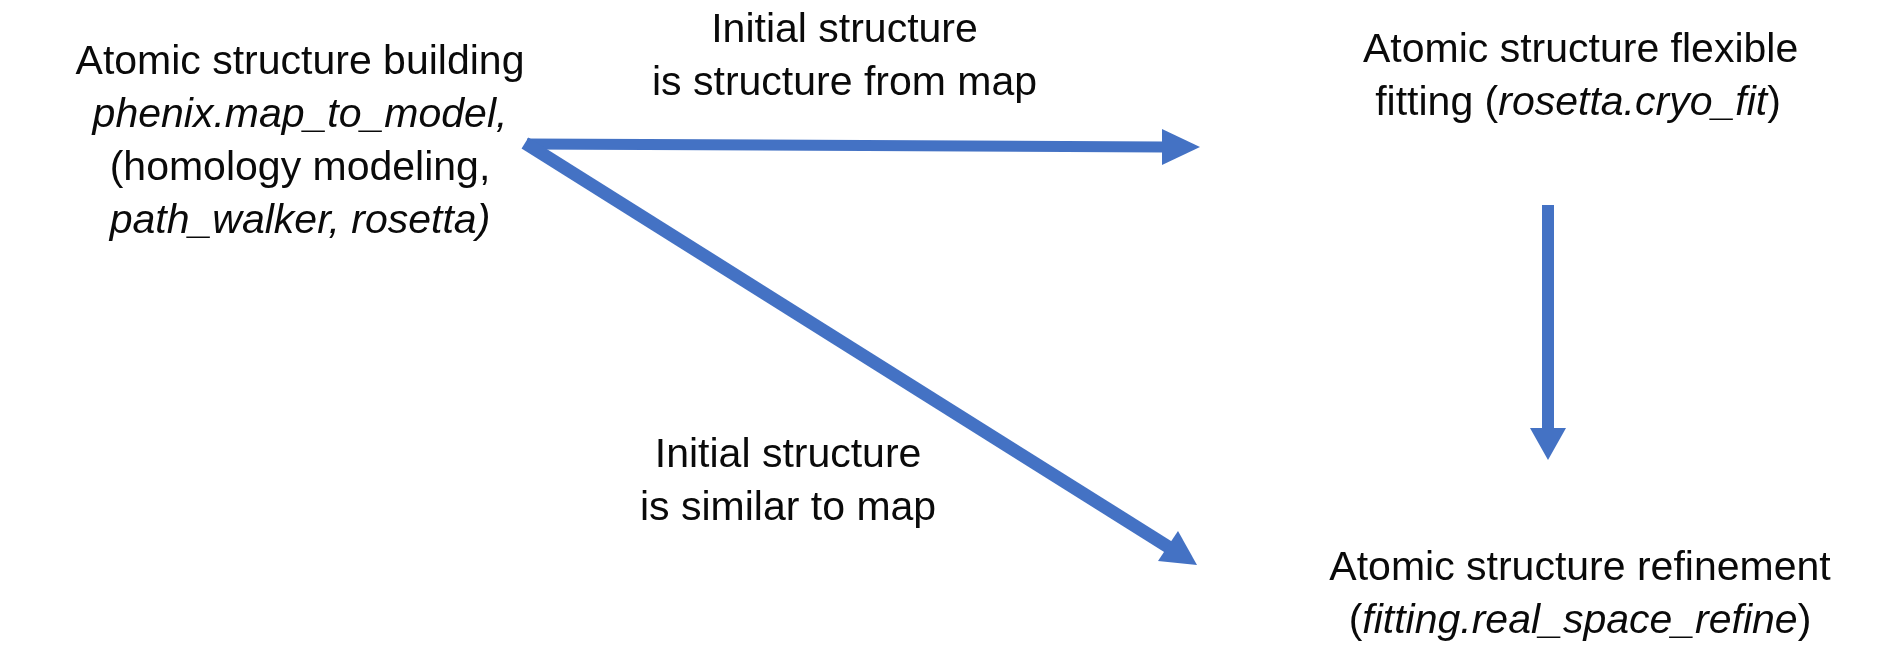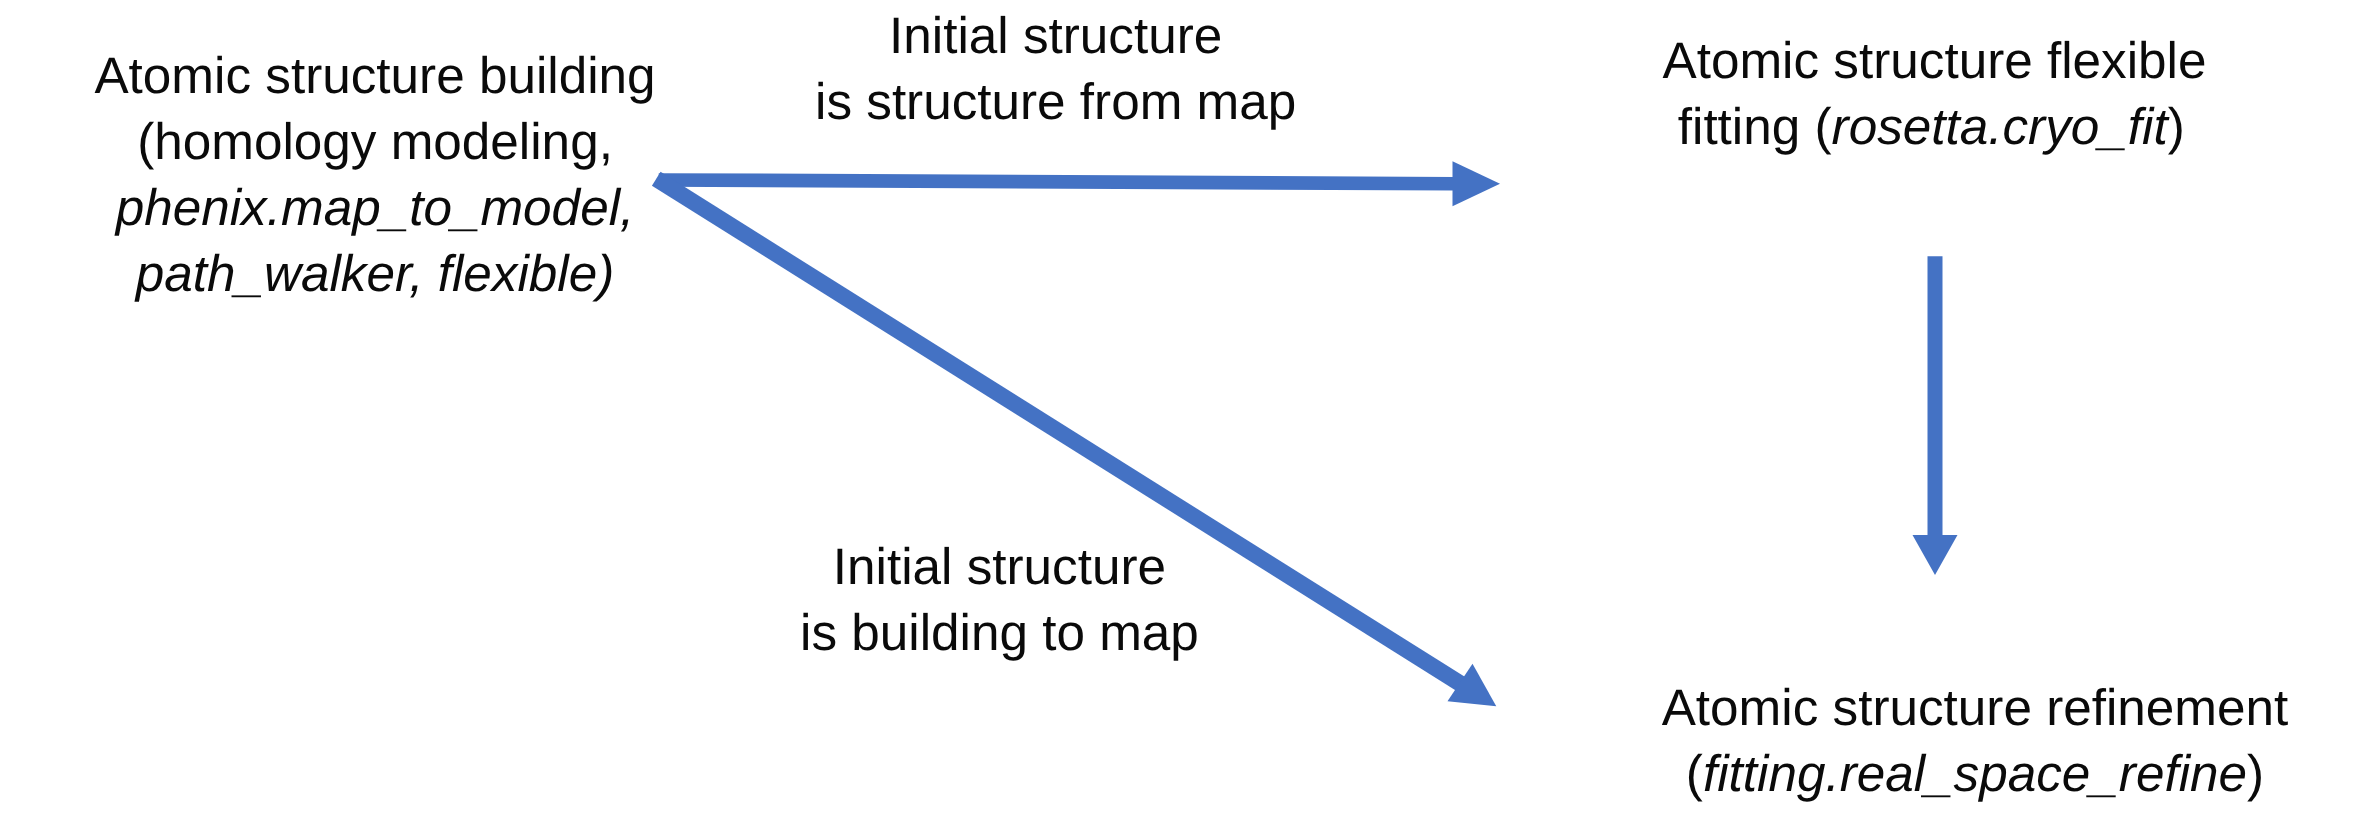--- a/index.html
+++ b/index.html
@@ -31,21 +31,21 @@
     line-height: 53px;
     letter-spacing: 0px;
   }
   .txt .line { white-space: nowrap; }
   .center { text-align: center; padding-left: 40px; }
   .left   { text-align: center; }
   .italic { font-style: italic; }
 
   
   .node-building   { left: 0px;    top: 34px;  width: 560px; }
-  .node-fitting    { left: 1290px; top: 22px;  width: 470px; }
+  .node-fitting    { left: 1323px; top: 22px;  width: 470px; }
   .node-refinement { left: 1244px; top: 540px; width: 632px; }
 
   
   .label-different { left: 652px; top: 2px; }
   .label-similar   { left: 640px; top: 427px; }
 </style>
 </head>
 <body>
 
 <div class="canvas">
@@ -63,38 +63,38 @@
     </g>
 
     <g>
       <line x1="1548" y1="205" x2="1548" y2="432" stroke-width="12"></line>
       <polygon points="1548,460 1530,428 1566,428"></polygon>
     </g>
   </svg>
 
   <div class="txt center node-building">
     <div class="line">Atomic structure building</div>
+    <div class="line italic">phenix.map_to_model,</div>
     <div class="line">(homology modeling,</div>
-    <div class="line italic">phenix.map_to_model,</div>
-    <div class="line italic">path_walker, flexible)</div>
+    <div class="line italic">path_walker, rosetta)</div>
   </div>
 
   <div class="txt left label-different">
     <div class="line">Initial structure</div>
     <div class="line">is structure from map</div>
   </div>
 
   <div class="txt center node-fitting">
     <div class="line">Atomic structure flexible</div>
     <div class="line"><span>fitting (</span><span class="italic">rosetta.cryo_fit</span><span>)</span></div>
   </div>
 
   <div class="txt left label-similar">
     <div class="line">Initial structure</div>
-    <div class="line">is building to map</div>
+    <div class="line">is similar to map</div>
   </div>
 
   <div class="txt center node-refinement">
     <div class="line">Atomic structure refinement</div>
     <div class="line"><span>(</span><span class="italic">fitting.real_space_refine</span><span>)</span></div>
   </div>
 
 </div>
 
 </body></html>

